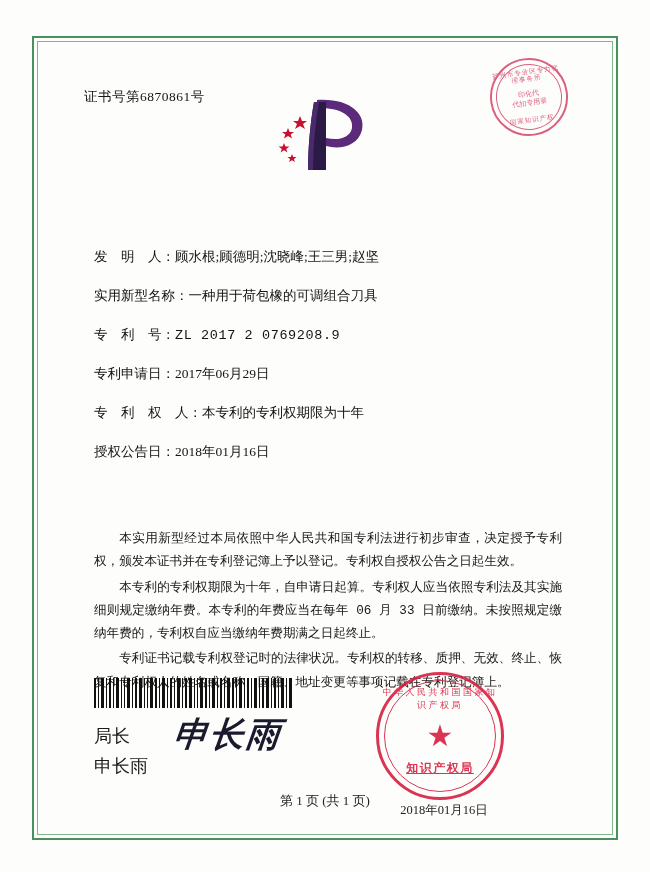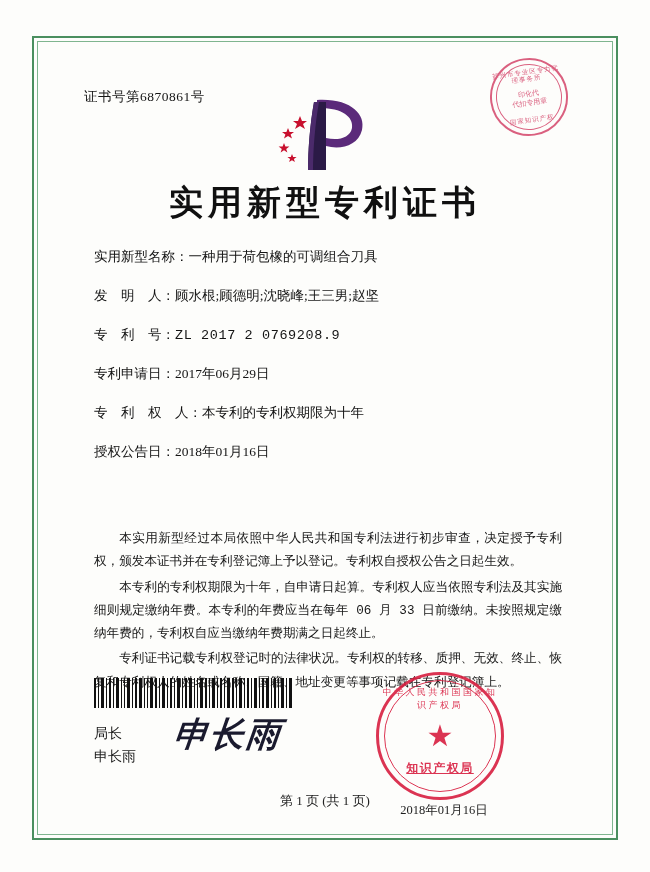--- a/index.html
+++ b/index.html
@@ -141,21 +141,21 @@
     top: 628px;
     width: 200px;
     height: 30px;
   }
 
   
   .sig-labels {
     position: absolute;
     left: 48px;
     top: 672px;
-    font-size: 14px;
+    font-size: 18px;
     line-height: 1.65;
   }
   .sig-script {
     position: absolute;
     left: 128px;
     top: 662px;
     font-size: 34px;
     font-family: "Liberation Serif", serif;
     font-style: italic;
     font-weight: bold;
@@ -254,30 +254,29 @@
 
         <g fill="#c8102e">
           <polygon points="30,22 32,27 37,27 33,30 35,35 30,32 25,35 27,30 23,27 28,27"></polygon>
           <polygon points="18,34 19.6,38 24,38 20.6,40.5 22,44.6 18,42 14,44.6 15.4,40.5 12,38 16.4,38"></polygon>
           <polygon points="14,49 15.4,52.6 19.4,52.6 16.2,54.9 17.4,58.6 14,56.3 10.6,58.6 11.8,54.9 8.6,52.6 12.6,52.6"></polygon>
           <polygon points="22,60 23.2,63 26.6,63 23.9,65 24.9,68.1 22,66.2 19.1,68.1 20.1,65 17.4,63 20.8,63"></polygon>
         </g>
       </svg>
     </div>
 
-    <div class="title">实用新型专利证书</div>
 
     <div class="fields">
+      <div class="frow">
+        <span class="flabel">发　明　人：</span>
+        <span class="fvalue">顾水根;顾德明;沈晓峰;王三男;赵坚</span>
+      </div>
       <div class="frow">
         <span class="flabel">实用新型名称：</span>
         <span class="fvalue">一种用于荷包橡的可调组合刀具</span>
-      </div>
-      <div class="frow">
-        <span class="flabel">发　明　人：</span>
-        <span class="fvalue">顾水根;顾德明;沈晓峰;王三男;赵坚</span>
       </div>
       <div class="frow">
         <span class="flabel">专　利　号：</span>
         <span class="fvalue mono">ZL 2017 2 0769208.9</span>
       </div>
       <div class="frow">
         <span class="flabel">专利申请日：</span>
         <span class="fvalue">2017年06月29日</span>
       </div>
       <div class="frow">

